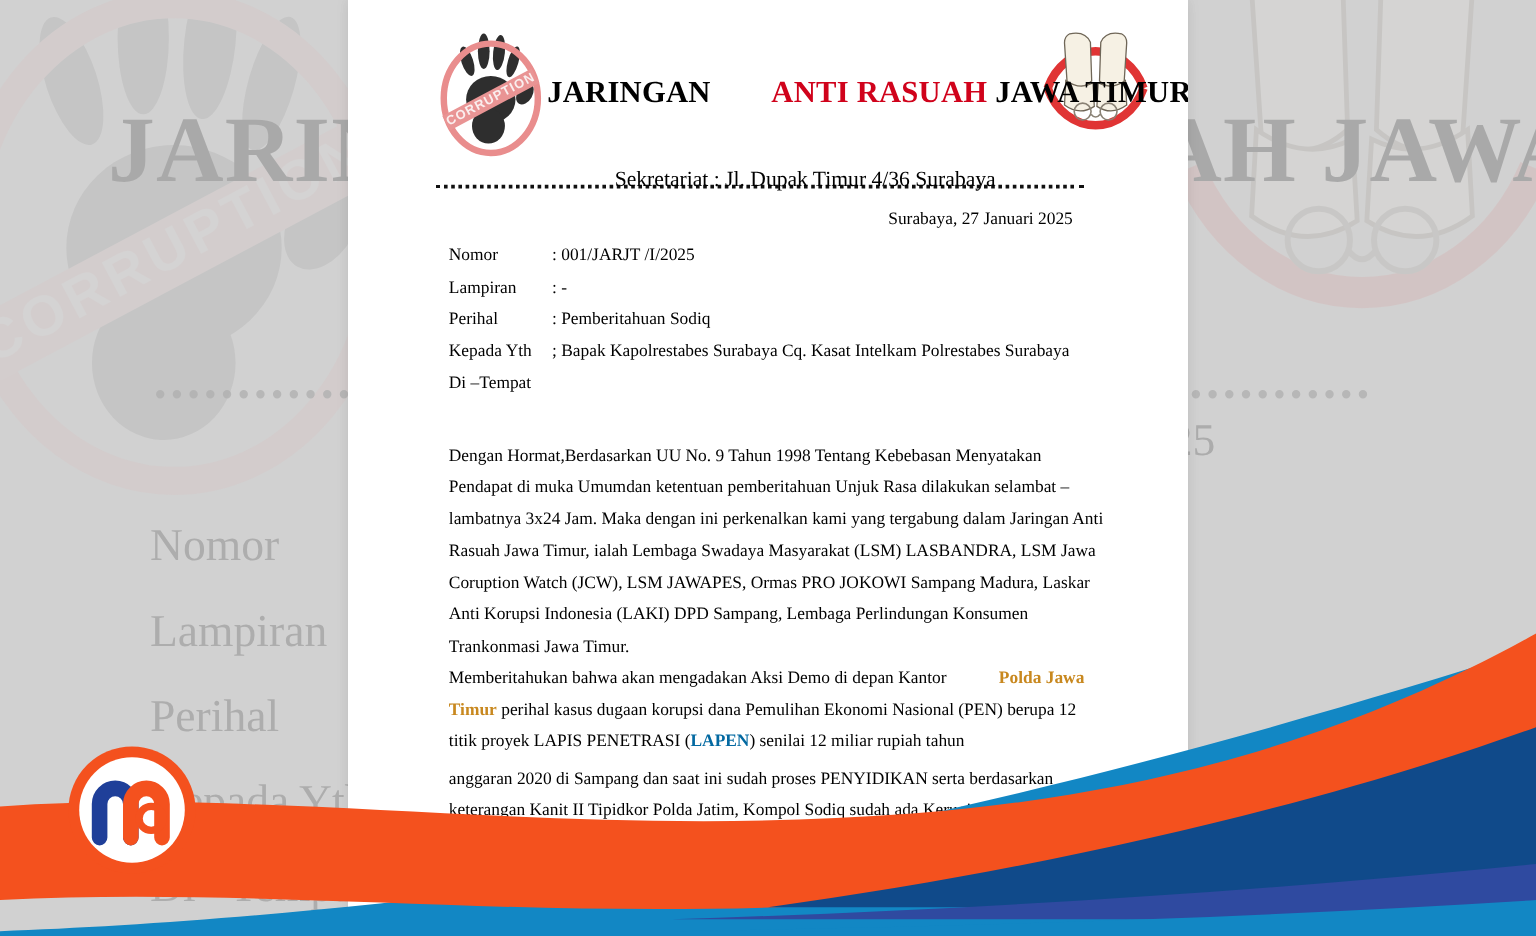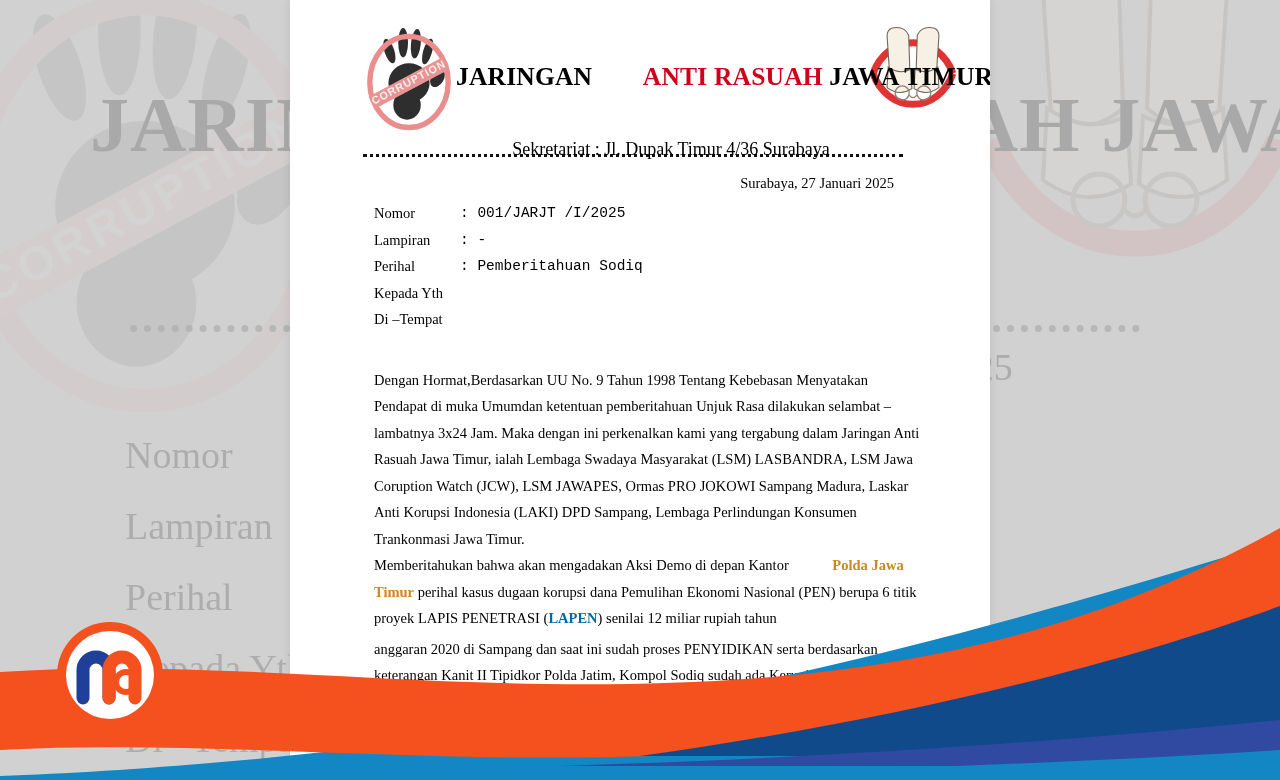--- a/index.html
+++ b/index.html
@@ -55,21 +55,21 @@
   .rule-dots{
     margin:6px 0 2px 55px;width:540px;height:0;
     border-top:3.5px dotted #111;
   }
 
   
   .date-line{text-align:right;padding-right:78px;font-size:14.5px;margin-top:18px;}
   .meta{margin:8px 0 0 66px;font-size:14.5px;}
   .meta-row{display:flex;line-height:26.5px;}
   .meta-label{width:86px;flex:0 0 86px;}
-  .meta-value{flex:1;font-family:Liberation Mono, monospace;}
+  .meta-value{flex:1;}
 
   
   .body-text{margin:34px 0 0 66px;width:548px;font-size:14.5px;line-height:26.5px;text-align:left;}
   .body-text p{margin:0;}
   .gap{height:4px;}
   .hl-orange{color:#c8881f;font-weight:bold;margin-left:40px;}
   .hl-purple{color:#0369a1;font-weight:bold;}
 
   
   .sched{margin:24px 0 0 66px;font-size:14.5px;}
@@ -193,30 +193,31 @@
       <div class="meta-row">
         <span class="meta-label">Lampiran</span>
         <span class="meta-value">: -</span>
       </div>
       <div class="meta-row">
         <span class="meta-label">Perihal</span>
         <span class="meta-value">: Pemberitahuan Sodiq</span>
       </div>
       <div class="meta-row">
         <span class="meta-label">Kepada Yth</span>
+        <span class="meta-value">; Bapak Kapolrestabes Surabaya Cq. Kasat Intelkam Polrestabes Surabaya</span>
       </div>
       <div class="meta-row">
         <span class="meta-label">Di –Tempat</span>
         <span class="meta-value"></span>
       </div>
     </div>
 
     <div class="body-text">
       <p>Dengan Hormat,Berdasarkan UU No. 9 Tahun 1998 Tentang Kebebasan Menyatakan Pendapat di muka Umumdan ketentuan pemberitahuan Unjuk Rasa dilakukan selambat – lambatnya 3x24 Jam. Maka dengan ini perkenalkan kami yang tergabung dalam Jaringan Anti Rasuah Jawa Timur, ialah Lembaga Swadaya Masyarakat (LSM) LASBANDRA, LSM Jawa Coruption Watch (JCW), LSM JAWAPES, Ormas PRO JOKOWI Sampang Madura, Laskar Anti Korupsi Indonesia (LAKI) DPD Sampang, Lembaga Perlindungan Konsumen Trankonmasi Jawa Timur.</p>
-      <p><span>Memberitahukan bahwa akan mengadakan Aksi Demo di depan Kantor </span><span class="hl-orange">Polda Jawa Timur</span><span> perihal kasus dugaan korupsi dana Pemulihan Ekonomi Nasional (PEN) berupa 6 titik proyek LAPIS PENETRASI (</span><span class="hl-purple">LAPEN</span><span>) senilai 12 miliar rupiah tahun</span></p>
+      <p><span>Memberitahukan bahwa akan mengadakan Aksi Demo di depan Kantor </span><span class="hl-orange">Polda Jawa Timur</span><span> perihal kasus dugaan korupsi dana Pemulihan Ekonomi Nasional (PEN) berupa 12 titik proyek LAPIS PENETRASI (</span><span class="hl-purple">LAPEN</span><span>) senilai 12 miliar rupiah tahun</span></p>
       <div class="gap"></div>
       <p>anggaran 2020 di Sampang dan saat ini sudah proses PENYIDIKAN serta berdasarkan keterangan Kanit II Tipidkor Polda Jatim, Kompol Sodiq sudah ada Kerugian Negara (KN). Yang insyallah akan dilaksanakan pada</p>
     </div>
 
     <div class="sched">
       <div class="sched-row">
         <span class="sched-label">Hari/tgl</span>
         <span class="sched-value">: KAMIS 06 Februari 2025</span>
       </div>
       <div class="sched-row">

